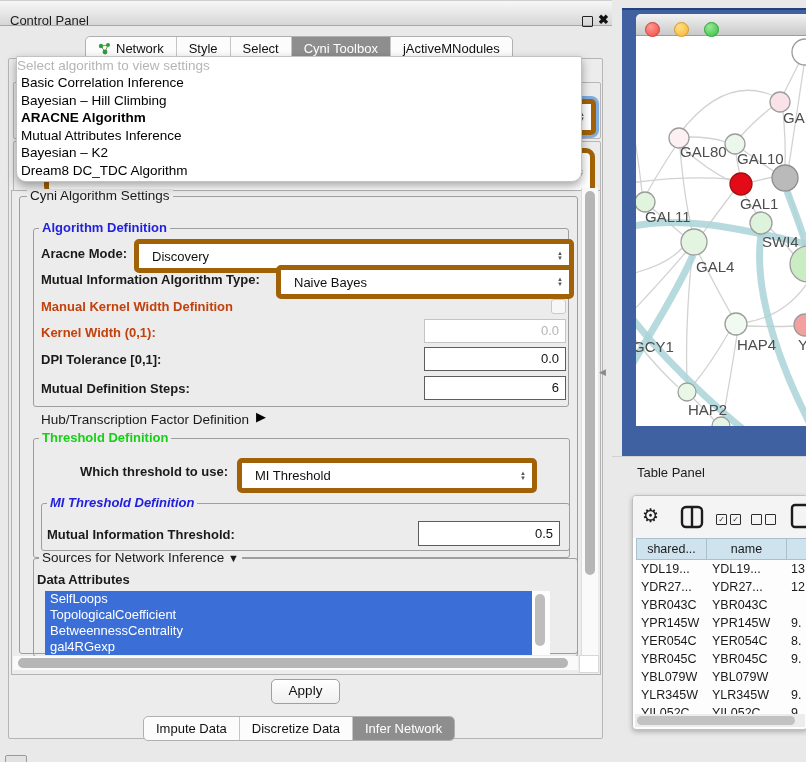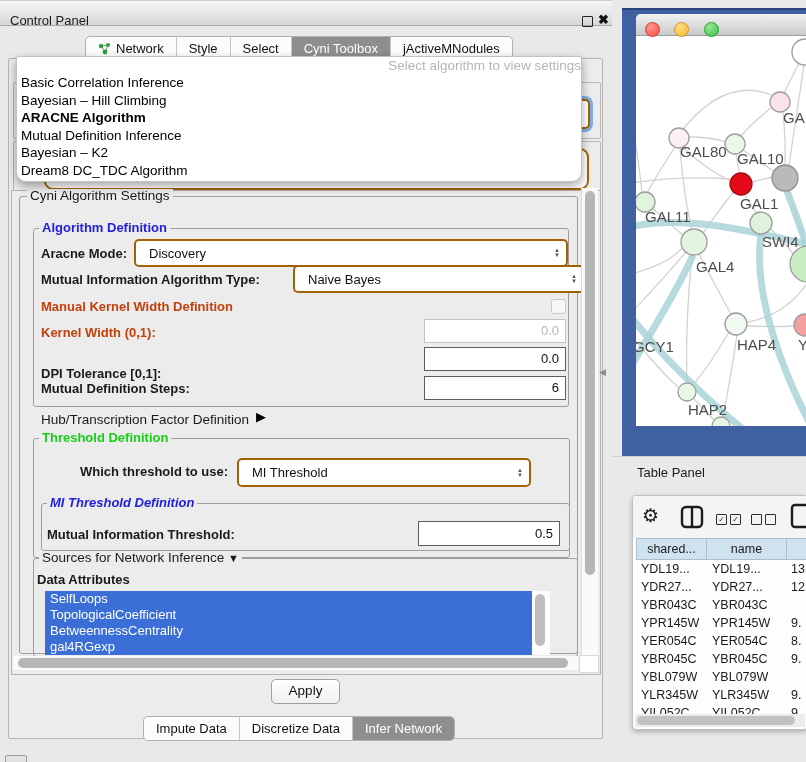--- a/index.html
+++ b/index.html
@@ -25,33 +25,33 @@
   .tabbar .tab{display:flex;align-items:center;gap:4px;padding:0 12px;
     border-right:1px solid #c6c6c6;color:#111;white-space:nowrap;}
   .tabbar .tab:last-child{border-right:none;}
   .tabbar .tab.sel{background:#8e8e8e;color:#fff;}
   .tabbar-top{left:85px;top:36px;}
   .tabbar-bottom{left:143px;top:716px;}
   .neticon{display:inline-flex;margin-right:1px;}
 
   
   .ghost-group{border:1px solid #b7b7b7;border-radius:2px;background:#ececec;}
-  .combo{background:#fff;border:2px solid #a16207;border-radius:5px;display:flex;
+  .combo{background:#fff;border:5px solid #a16207;border-radius:5px;display:flex;
     align-items:center;font-size:13px;color:#111;}
   .combo .ctext{flex:1;padding-left:13px;white-space:nowrap;overflow:hidden;}
   .combo .spin{width:18px;display:flex;flex-direction:column;align-items:center;
     justify-content:center;color:#555;font-size:6px;line-height:5px;}
   .combo.focusring{box-shadow:0 0 0 3px rgba(90,150,220,.75);}
   .combo.ghost .ctext{color:#9a9a9a;}
 
   
   .popup{left:16px;top:56px;width:564px;height:124px;background:#fff;
     border:1px solid #c2c2c2;border-radius:2px 2px 10px 10px;
     box-shadow:0 4px 10px rgba(0,0,0,.35);z-index:50;}
-  .popup-header{height:17px;line-height:17px;text-align:right;color:#b5b5b5;font-size:13.5px;}
+  .popup-header{height:17px;line-height:17px;text-align:left;color:#b5b5b5;font-size:13.5px;}
   .pitem{height:17.6px;line-height:17.6px;padding-left:4px;font-size:13.5px;color:#000;}
   .pitem.b{font-weight:bold;}
 
   
   .viewport{left:11px;top:190px;width:588px;height:483px;background:#ececec;
     border:1px solid #b3b3b3;}
   .group{position:absolute;border:1px solid #9e9e9e;border-radius:3px;}
   .gtitle{position:absolute;background:#ececec;padding:0 3px;font-size:13.5px;line-height:14px;}
   .gtitle.blue{color:#2121dd;font-weight:bold;font-size:13px;}
   .gtitle.green{color:#17cf17;font-weight:bold;font-size:13px;}
@@ -187,21 +187,21 @@
       <span>jActiveMNodules</span>
     </div>
   </div>
 
 <div class="abs popup">
   <div class="popup-header">Select algorithm to view settings</div>
   <div>
       <div class="pitem">Basic Correlation Inference</div>
       <div class="pitem">Bayesian – Hill Climbing</div>
       <div class="pitem b">ARACNE Algorithm</div>
-      <div class="pitem">Mutual Definition Inference</div>
+      <div class="pitem">Mutual Attributes Inference</div>
       <div class="pitem">Bayesian – K2</div>
       <div class="pitem">Dream8 DC_TDC Algorithm</div>
     </div>
 </div>
 
 <div class="abs viewport"></div>
 
 <div class="group" style="left:19px;top:196px;width:557px;height:456px;"></div>
 <div class="gtitle" style="left:27px;top:189px;">Cyni Algorithm Settings</div>
 
@@ -211,35 +211,35 @@
 <div class="lbl" style="left:41px;top:246px;">Aracne Mode:</div>
 <div class="abs combo" style="left:134px;top:239px;width:430px;height:24px;">
   <div class="ctext">Discovery</div>
   <div class="spin">
       <span>▲</span>
       <span>▼</span>
     </div>
 </div>
 
 <div class="lbl" style="left:41px;top:272px;">Mutual Information Algorithm Type:</div>
-<div class="abs combo" style="left:276px;top:265px;width:288px;height:24px;margin-left:17px;">
+<div class="abs combo" style="left:276px;top:265px;width:288px;height:24px;">
   <div class="ctext">Naive Bayes</div>
   <div class="spin">
       <span>▲</span>
       <span>▼</span>
     </div>
 </div>
 
 <div class="lbl dis" style="left:41px;top:299px;">Manual Kernel Width Definition</div>
 <div class="checkbox" style="left:551px;top:299px;"></div>
 
 <div class="lbl dis" style="left:41px;top:325px;">Kernel Width (0,1):</div>
 <div class="tfield dis" style="left:424px;top:319px;width:142px;height:24px;line-height:22px;">0.0</div>
 
-<div class="lbl" style="left:41px;top:366px;">DPI Tolerance [0,1]:</div>
+<div class="lbl" style="left:41px;top:352px;">DPI Tolerance [0,1]:</div>
 <div class="tfield" style="left:424px;top:347px;width:142px;height:24px;line-height:22px;">0.0</div>
 
 <div class="lbl" style="left:41px;top:381px;">Mutual Definition Steps:</div>
 <div class="tfield" style="left:424px;top:376px;width:142px;height:24px;line-height:22px;">6</div>
 
 <div class="lbl plain" style="left:41px;top:412px;font-size:13.5px;">Hub/Transcription Factor Definition</div>
 <div class="abs" style="left:256px;top:409px;font-size:13px;color:#000;">▶</div>
 
 <div class="group" style="left:33px;top:438px;width:535px;height:118px;"></div>
 <div class="gtitle green" style="left:39px;top:431px;">Threshold Definition</div>

